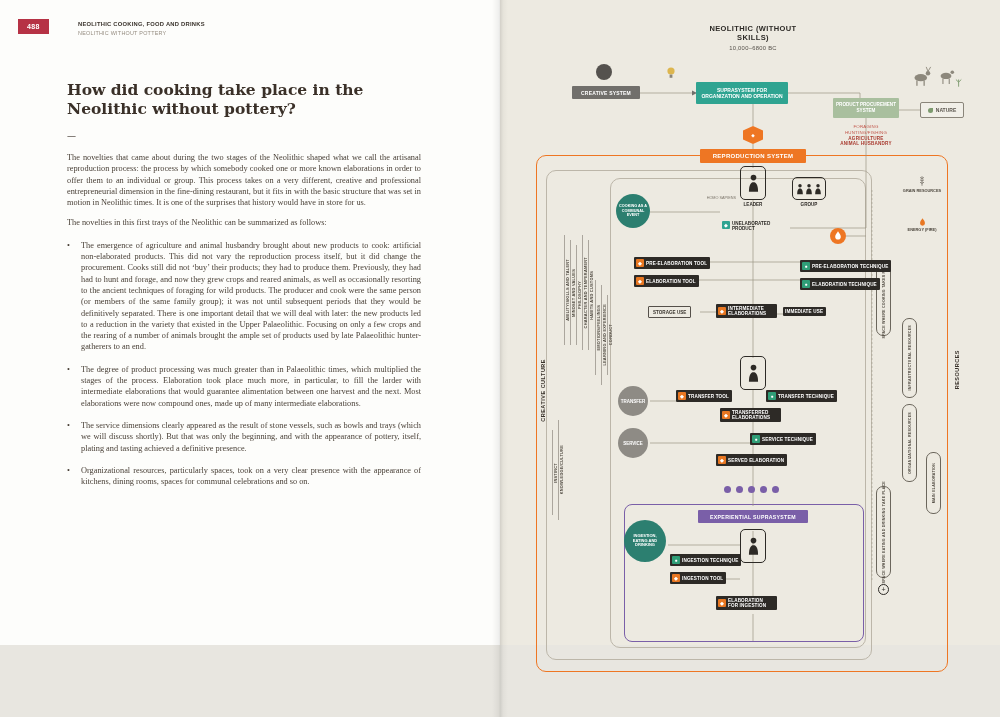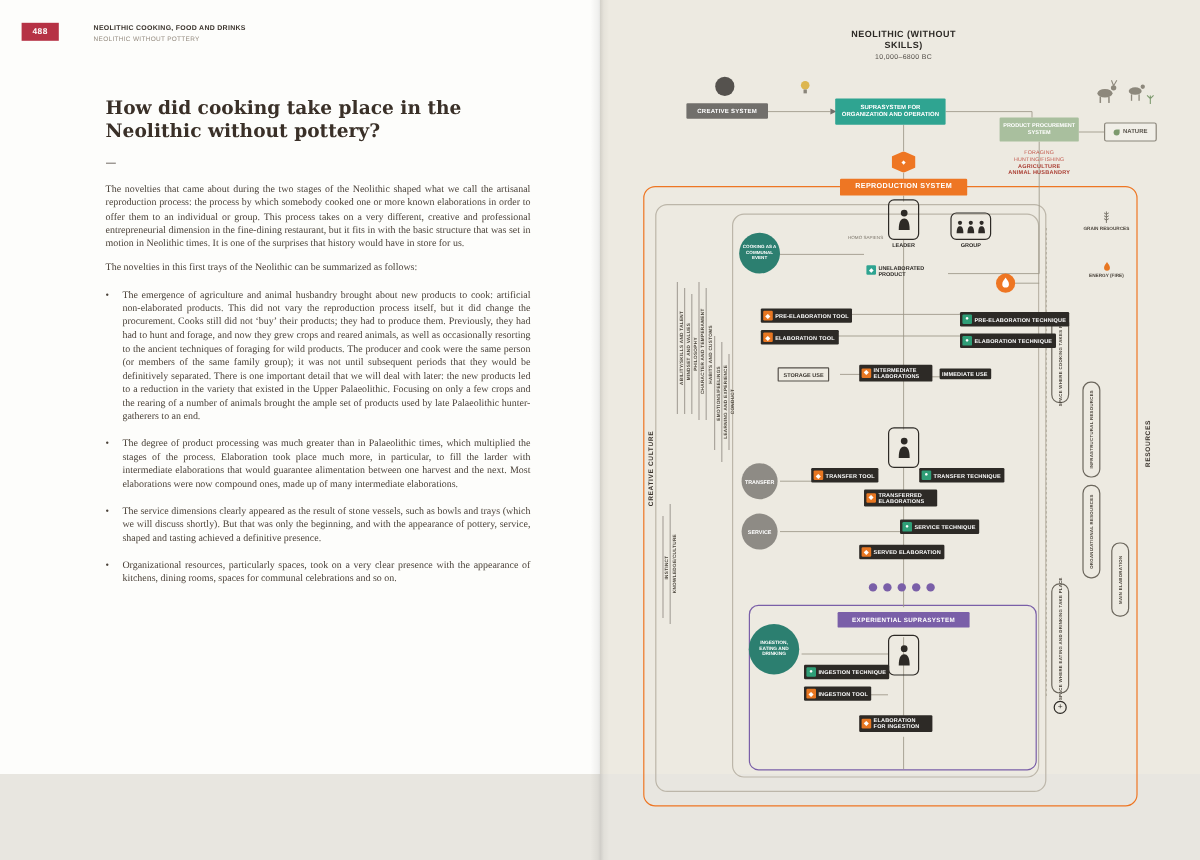--- a/index.html
+++ b/index.html
@@ -9,21 +9,21 @@
   .page-left{width:500px;background:#fdfdfb;}
   .page-right{width:500px;background:#edeae1;}
   .gutter{position:absolute;left:492px;top:0;width:16px;height:717px;z-index:6;pointer-events:none;
     background:linear-gradient(to right,rgba(0,0,0,0) 0%,rgba(0,0,0,0.05) 40%,rgba(0,0,0,0.10) 52%,rgba(0,0,0,0.03) 70%,rgba(0,0,0,0) 100%);}
 
   
   .badge{position:absolute;left:18px;top:19px;background:#b63245;color:#fff;font-size:7px;font-weight:bold;padding:4px 9px;letter-spacing:0.4px;}
   .rhead{position:absolute;left:78px;top:21px;}
   .rh1{font-size:5.8px;font-weight:bold;color:#3a332c;letter-spacing:0.25px;}
   .rh2{font-size:5.4px;color:#958c80;margin-top:2.5px;letter-spacing:0.25px;}
-  .textcol{position:absolute;left:88px;top:80px;width:354px;color:#4a4138;}
+  .textcol{position:absolute;left:67px;top:80px;width:354px;color:#4a4138;}
   .title{font-family:"DejaVu Serif",serif;font-size:15.5px;line-height:19px;font-weight:bold;color:#3a3028;margin:0 0 13px 0;}
   .dash{font-family:"DejaVu Serif",serif;font-size:9px;color:#3a3028;margin-bottom:11px;}
   .textcol p{font-family:"Liberation Serif",serif;font-size:8.3px;line-height:11.3px;text-align:justify;margin:0 0 9px 0;}
   .bullets{margin-top:11px;}
   .bullet{display:flex;margin-bottom:11px;}
   .bullet .bm{font-family:"Liberation Serif",serif;font-size:8.3px;line-height:11.3px;width:14px;flex:0 0 14px;}
   .bullet p{flex:1;margin:0;}
 
   
   .diagram{position:absolute;inset:0;}
@@ -114,21 +114,21 @@
         <div class="bullet">
           <span class="bm">•</span>
           <p>The emergence of agriculture and animal husbandry brought about new products to cook: artificial non-elaborated products. This did not vary the reproduction process itself, but it did change the procurement. Cooks still did not ‘buy’ their products; they had to produce them. Previously, they had had to hunt and forage, and now they grew crops and reared animals, as well as occasionally resorting to the ancient techniques of foraging for wild products. The producer and cook were the same person (or members of the same family group); it was not until subsequent periods that they would be definitively separated. There is one important detail that we will deal with later: the new products led to a reduction in the variety that existed in the Upper Palaeolithic. Focusing on only a few crops and the rearing of a number of animals brought the ample set of products used by late Palaeolithic hunter-gatherers to an end.</p>
         </div>
         <div class="bullet">
           <span class="bm">•</span>
           <p>The degree of product processing was much greater than in Palaeolithic times, which multiplied the stages of the process. Elaboration took place much more, in particular, to fill the larder with intermediate elaborations that would guarantee alimentation between one harvest and the next. Most elaborations were now compound ones, made up of many intermediate elaborations.</p>
         </div>
         <div class="bullet">
           <span class="bm">•</span>
-          <p>The service dimensions clearly appeared as the result of stone vessels, such as bowls and trays (which we will discuss shortly). But that was only the beginning, and with the appearance of pottery, service, shaped and tasting achieved a definitive presence.</p>
+          <p>The service dimensions clearly appeared as the result of stone vessels, such as bowls and trays (which we will discuss shortly). But that was only the beginning, and with the appearance of pottery, itself, plating and tasting achieved a definitive presence.</p>
         </div>
         <div class="bullet">
           <span class="bm">•</span>
           <p>Organizational resources, particularly spaces, took on a very clear presence with the appearance of kitchens, dining rooms, spaces for communal celebrations and so on.</p>
         </div>
       </div>
     </div>
   </div>
 
   <div class="page page-right">

